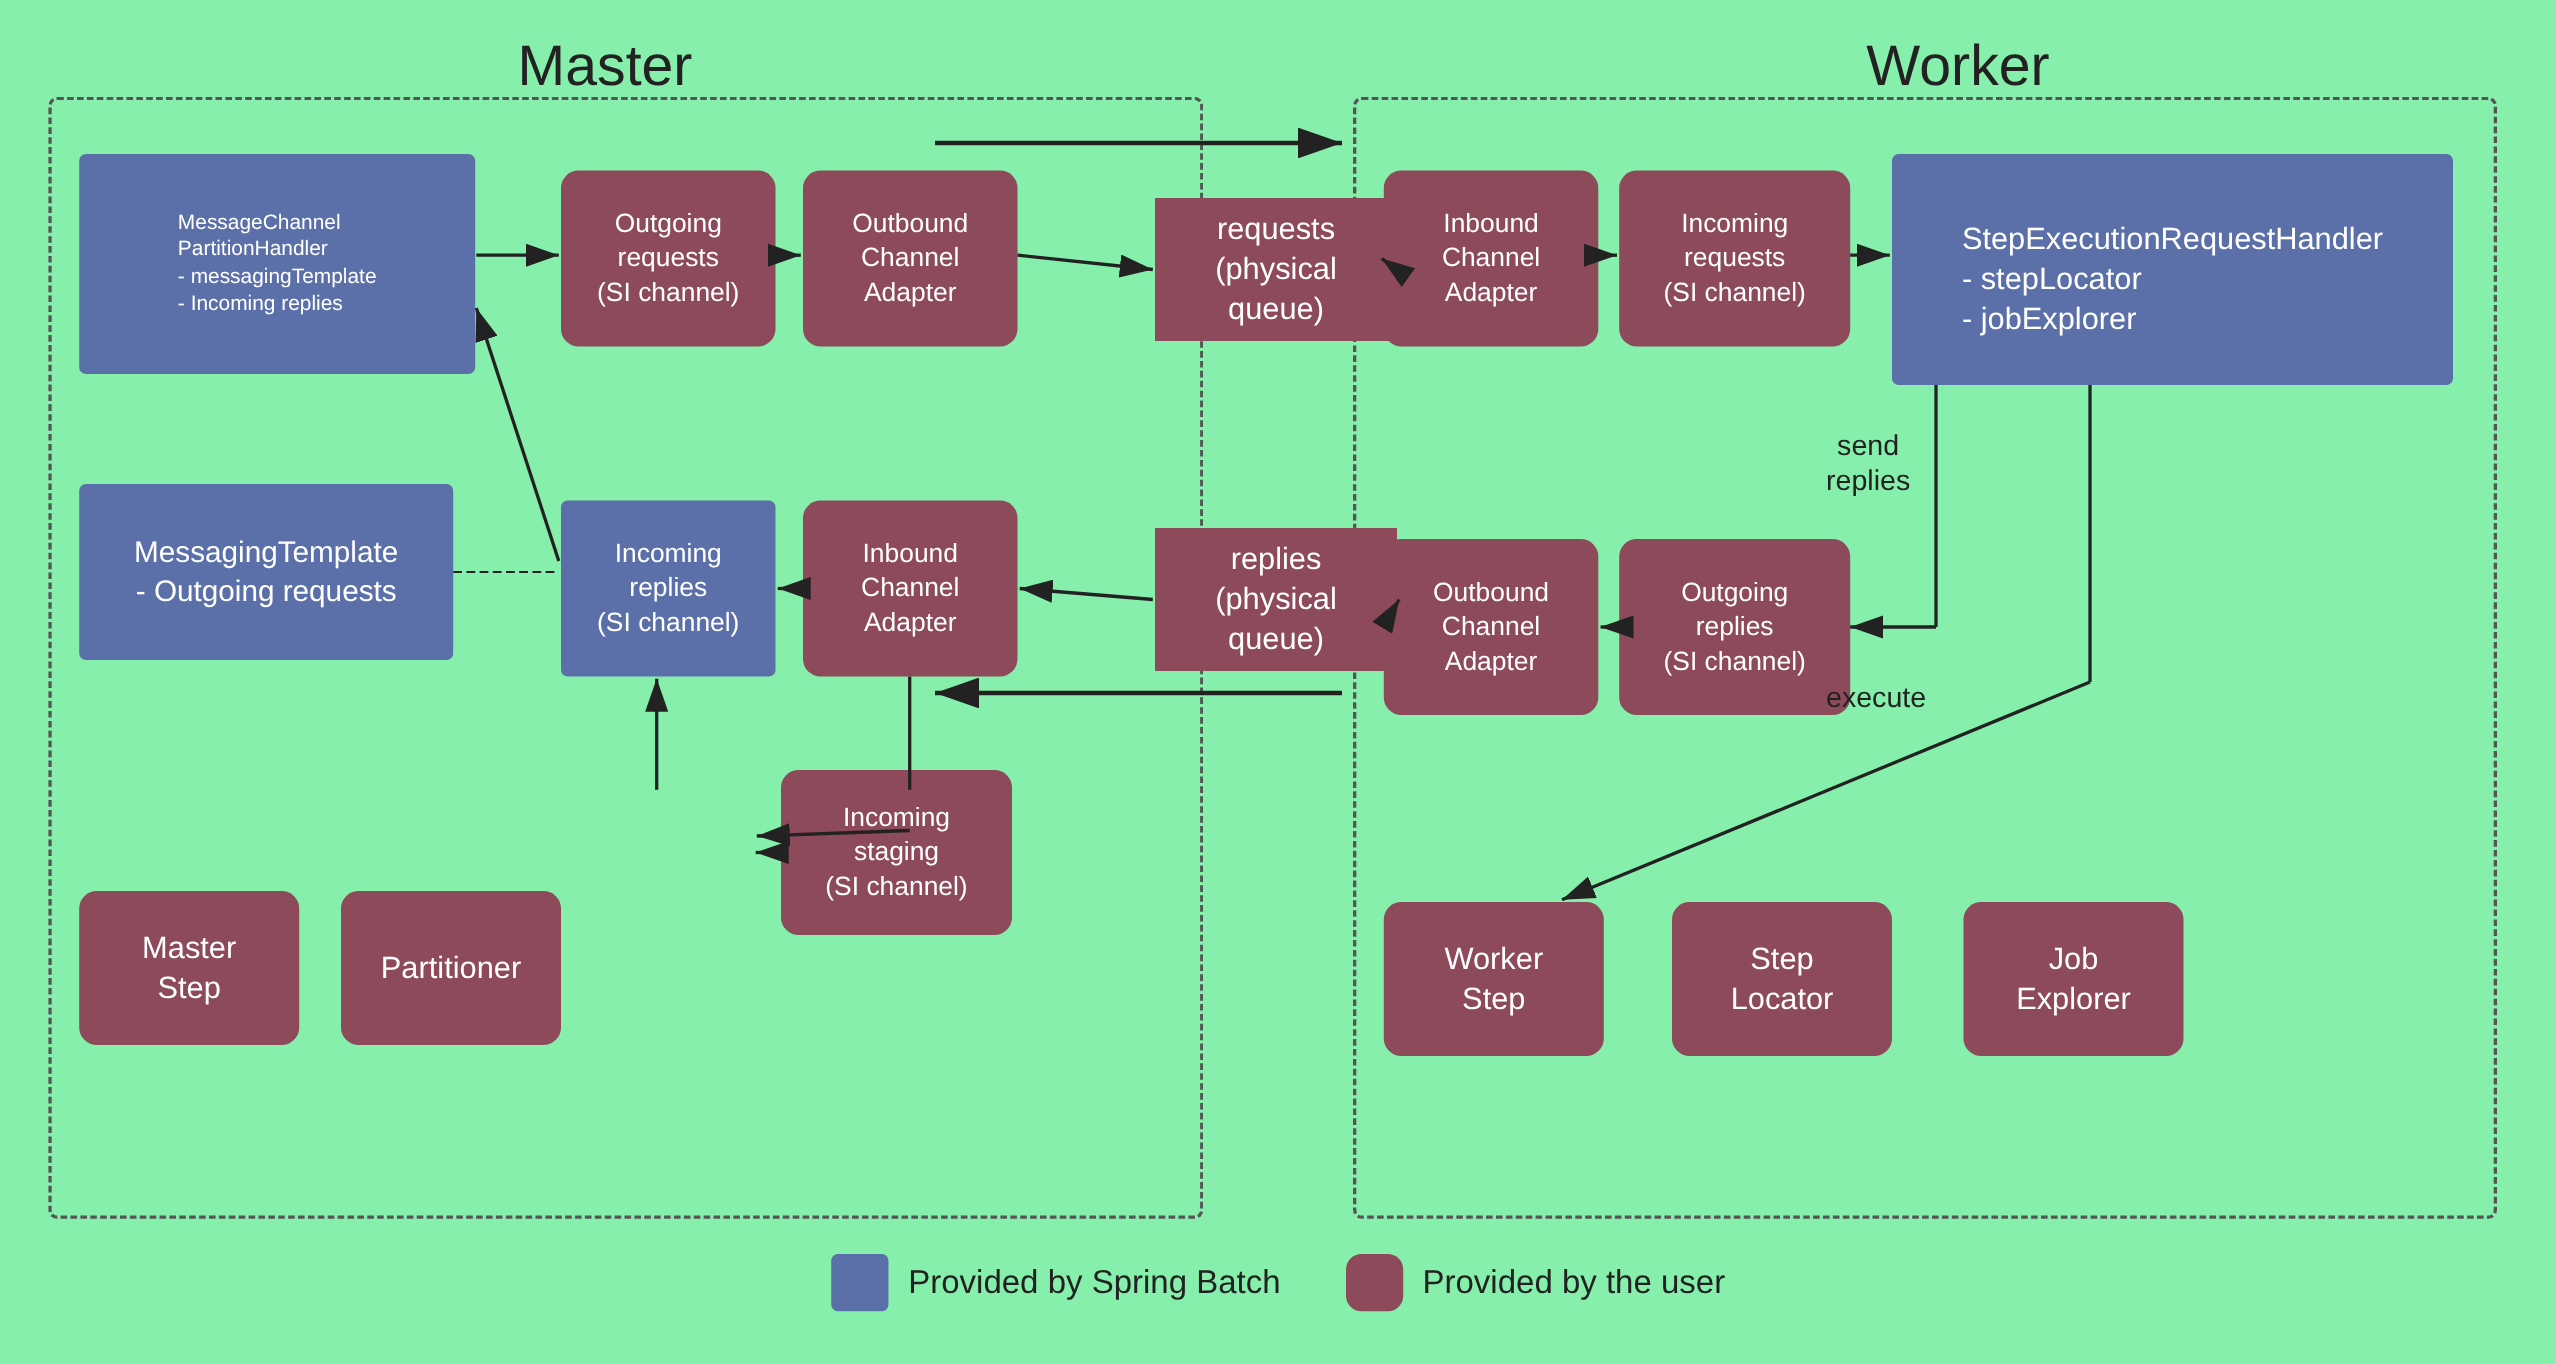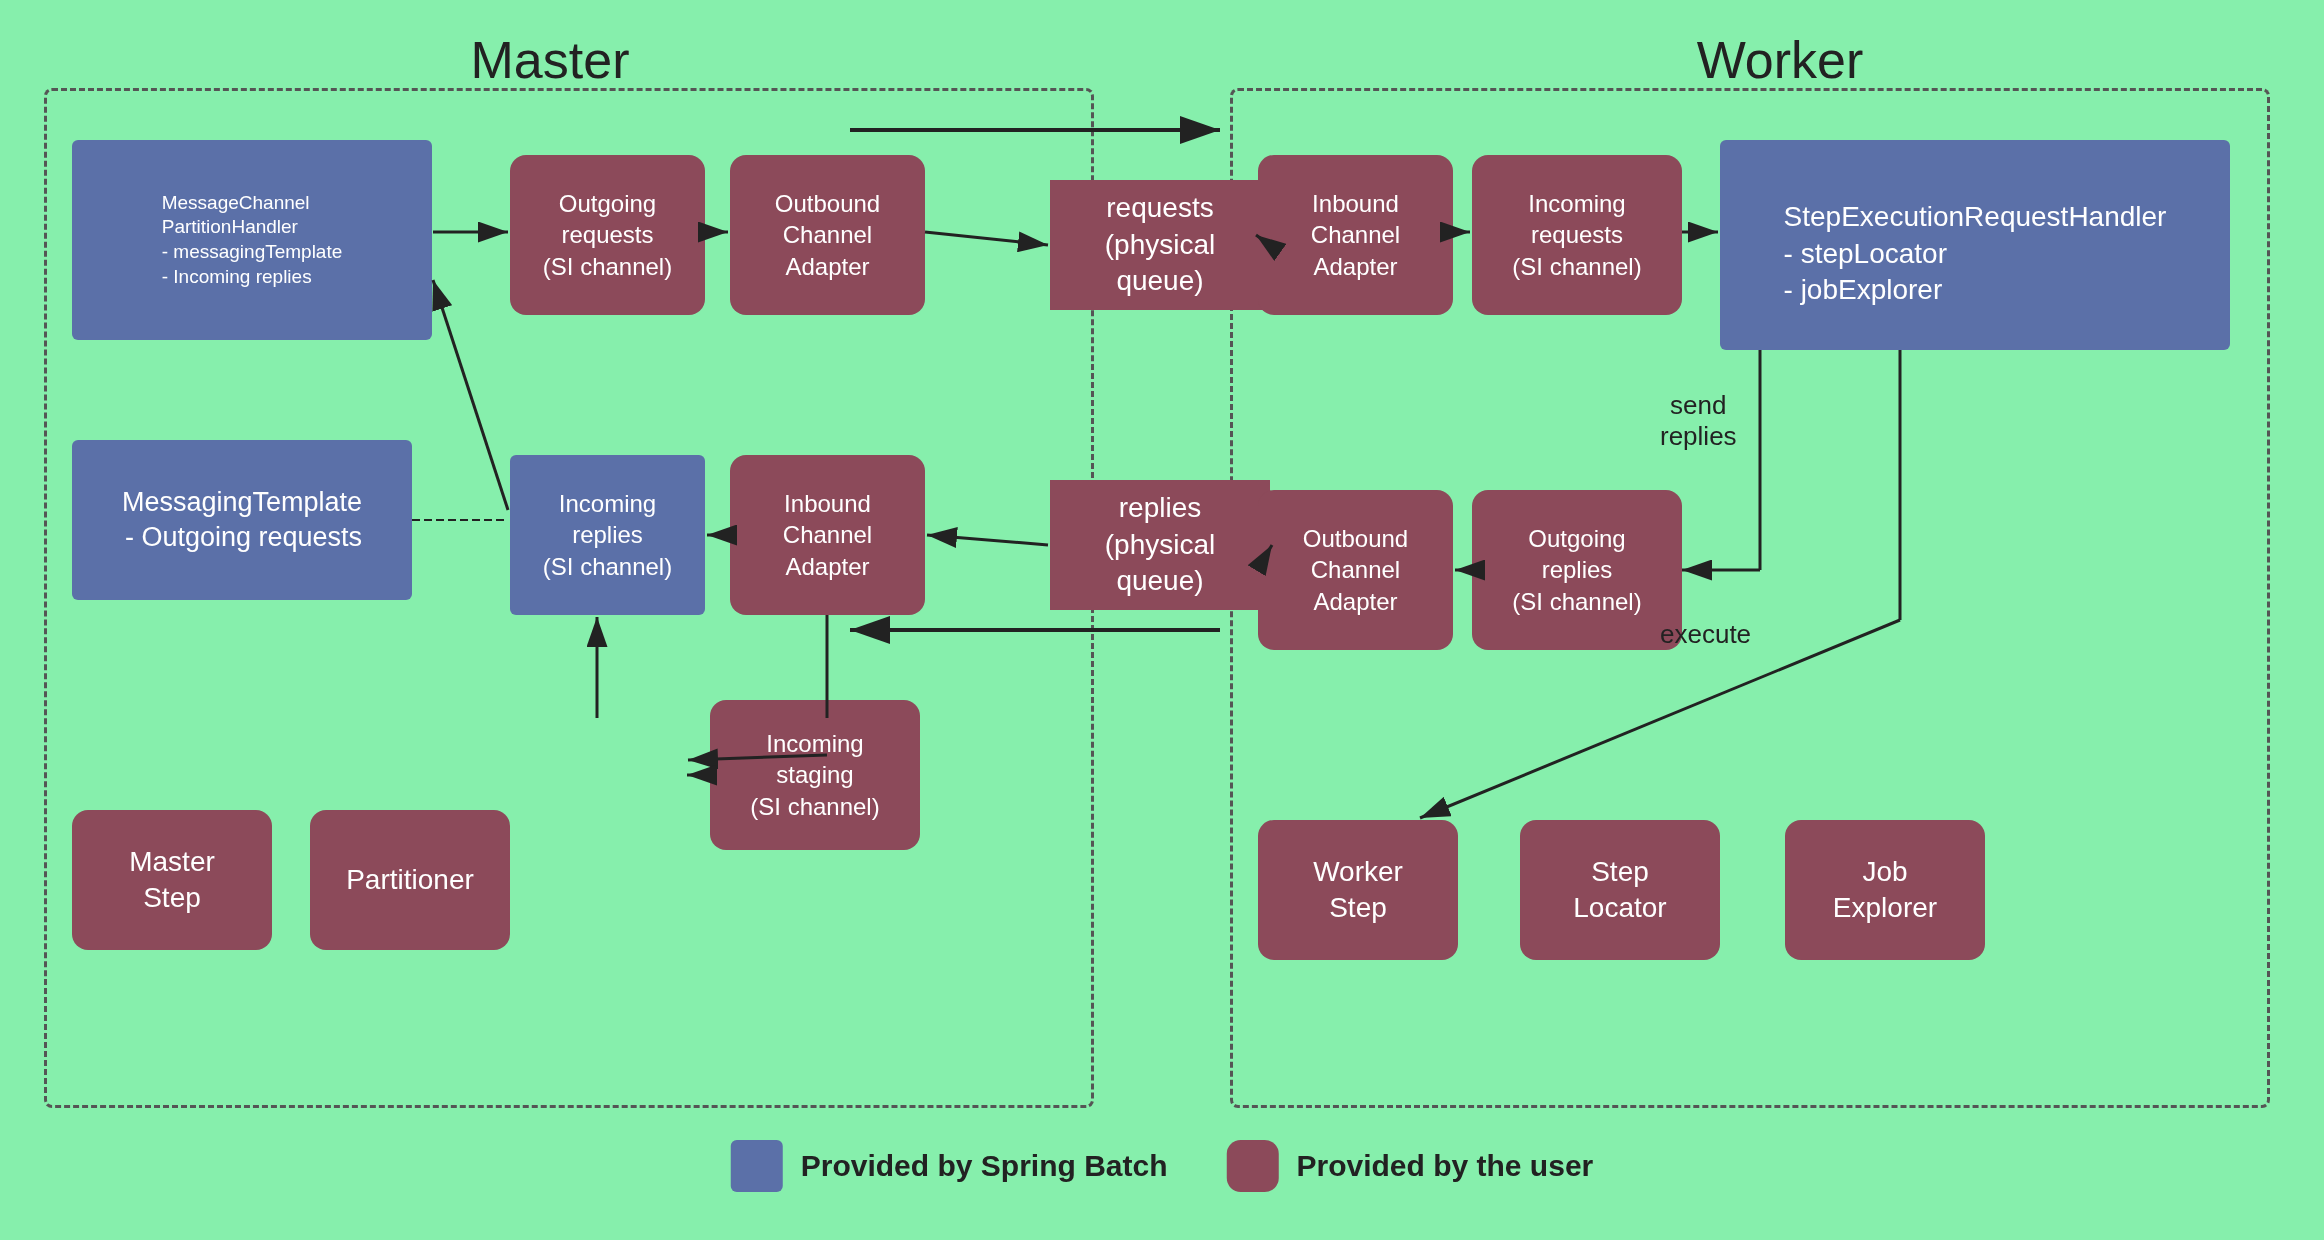--- a/index.html
+++ b/index.html
@@ -75,21 +75,20 @@
 
     
     .legend {
       position: absolute;
       display: flex;
       align-items: center;
       gap: 59px;
       bottom: 48px;
       left: 50%;
       transform: translateX(-50%);
-      font-weight: bold;
     }
     .legend-item {
       display: flex;
       align-items: center;
       gap: 18px;
       font-size: 30px;
       color: #222;
     }
     .legend-swatch {
       width: 52px;
@@ -111,21 +110,21 @@
 
   <div class="dashed-box" style="left: 1230px; top: 88px; width: 1040px; height: 1020px;"></div>
 
   <div class="box-blue" style="left: 72px; top: 140px; width: 360px; height: 200px; font-size: 19px; text-align: left; padding: 20px;">
     <span style="white-space: pre-line;">MessageChannel
 PartitionHandler
 - messagingTemplate
 - Incoming replies</span>
   </div>
 
-  <div class="box-blue" style="left: 72px; top: 440px; width: 340px; height: 160px; font-size: 27px; text-align: right; padding: 20px;">
+  <div class="box-blue" style="left: 72px; top: 440px; width: 340px; height: 160px; font-size: 27px; text-align: center; padding: 20px;">
     <span style="white-space: pre-line;">MessagingTemplate
 - Outgoing requests</span>
   </div>
 
   <div class="box-pink" style="left: 72px; top: 810px; width: 200px; height: 140px; font-size: 28px;">
     <span style="white-space: pre-line;">Master
 Step</span>
   </div>
 
   <div class="box-pink" style="left: 310px; top: 810px; width: 200px; height: 140px; font-size: 28px;">

